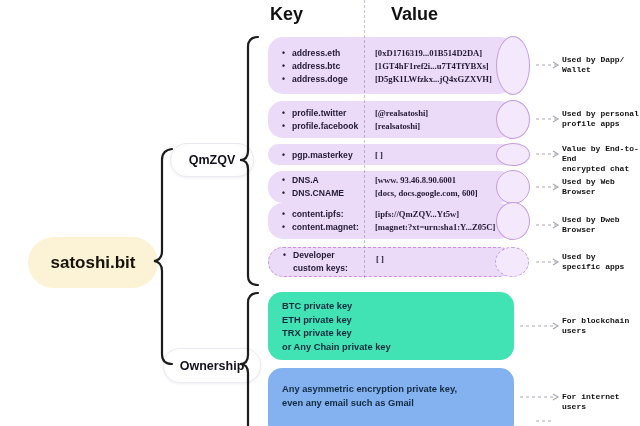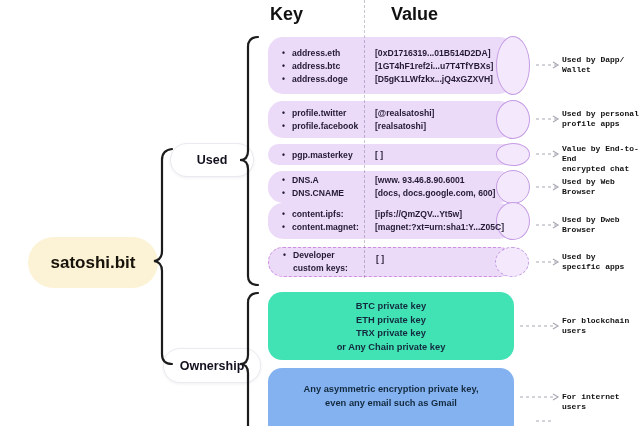--- a/index.html
+++ b/index.html
@@ -24,31 +24,31 @@
   .branch-pill.ownership{left:163px;top:348px;width:96px;height:33px;}
   
   .prow{position:absolute;left:268px;width:246px;background:var(--purple-row,#ebdaf8);
     border-radius:15px;z-index:2;}
   .prow .cap{position:absolute;right:-16px;top:-1px;bottom:-1px;width:34px;border-radius:50%;
     background:var(--purple-cap,#f3e8fc);border:1.5px solid var(--purple-cap-border,#c59ce4);
     box-sizing:border-box;}
   .prow.dashed{border:1.6px dashed var(--dashed-border,#ce8ee2);box-sizing:border-box;}
   .prow.dashed .cap{border-style:dashed;}
   .keys{position:absolute;left:14px;top:50%;transform:translateY(-50%);z-index:3;}
-  .vals{position:absolute;left:107px;top:50%;transform:translateY(-50%);z-index:3;white-space:nowrap;}
+  .vals{position:absolute;left:107px;top:50%;transform:translateY(-50%);z-index:3;white-space:nowrap;font-family:Liberation Serif, serif;}
   .vals.vtop{top:5px;transform:none;}
   .krow,.vrow{font-size:8.6px;font-weight:bold;line-height:13px;color:#231a33;}
   .krow{padding-left:10px;position:relative;}
   .krow .bullet::before{content:"•";position:absolute;left:0;top:0;}
   .krow.nobullet .bullet::before{content:"";}
   
   .card{position:absolute;left:268px;width:246px;border-radius:14px;z-index:2;}
   .card.green{top:292px;height:68px;background:var(--green,#41e3b4);}
   .card.blue{top:368px;height:70px;background:var(--blue,#84b2f1);}
-  .card .lines{padding:8px 14px 0 14px;text-align:center;}
+  .card .lines{padding:8px 14px 0 14px;}
   .card.blue .lines{padding-top:15px;}
   .card .line{font-size:9.3px;font-weight:bold;line-height:13.5px;color:#132a3e;}
   
   .note{position:absolute;left:562px;width:78px;z-index:3;}
   .note div{font-size:8px;font-weight:bold;line-height:10px;color:#111;font-family:Liberation Mono, monospace;}
   
   svg.connectors{position:absolute;left:0;top:0;z-index:5;pointer-events:none;}
   svg .brace{fill:none;stroke:var(--brace,#1c1c1c);stroke-width:2.2;stroke-linecap:round;}
   svg .dash{stroke:var(--arrow,#a8a8b4);stroke-width:1.2;stroke-dasharray:3,3;fill:none;}
   svg .head{stroke:var(--arrow,#a8a8b4);stroke-width:1.2;fill:none;}
@@ -98,21 +98,21 @@
     <g>
       <line class="dash" x1="536" y1="421" x2="552" y2="421"></line>
     </g>
   </svg>
 
   <div class="col-header key">Key</div>
   <div class="col-header value">Value</div>
   <div class="divider"></div>
 
   <div class="root-pill">satoshi.bit</div>
-  <div class="branch-pill data">Used</div>
+  <div class="branch-pill data">QmZQV</div>
   <div class="branch-pill ownership">Ownership</div>
 
   <div class="prow" style="top:37px;height:57px;">
     <div class="cap"></div>
     <div class="keys">
       <div class="krow"><span class="bullet"></span><span>address.eth</span></div>
       <div class="krow"><span class="bullet"></span><span>address.btc</span></div>
       <div class="krow"><span class="bullet"></span><span>address.doge</span></div>
     </div>
     <div class="vals">

